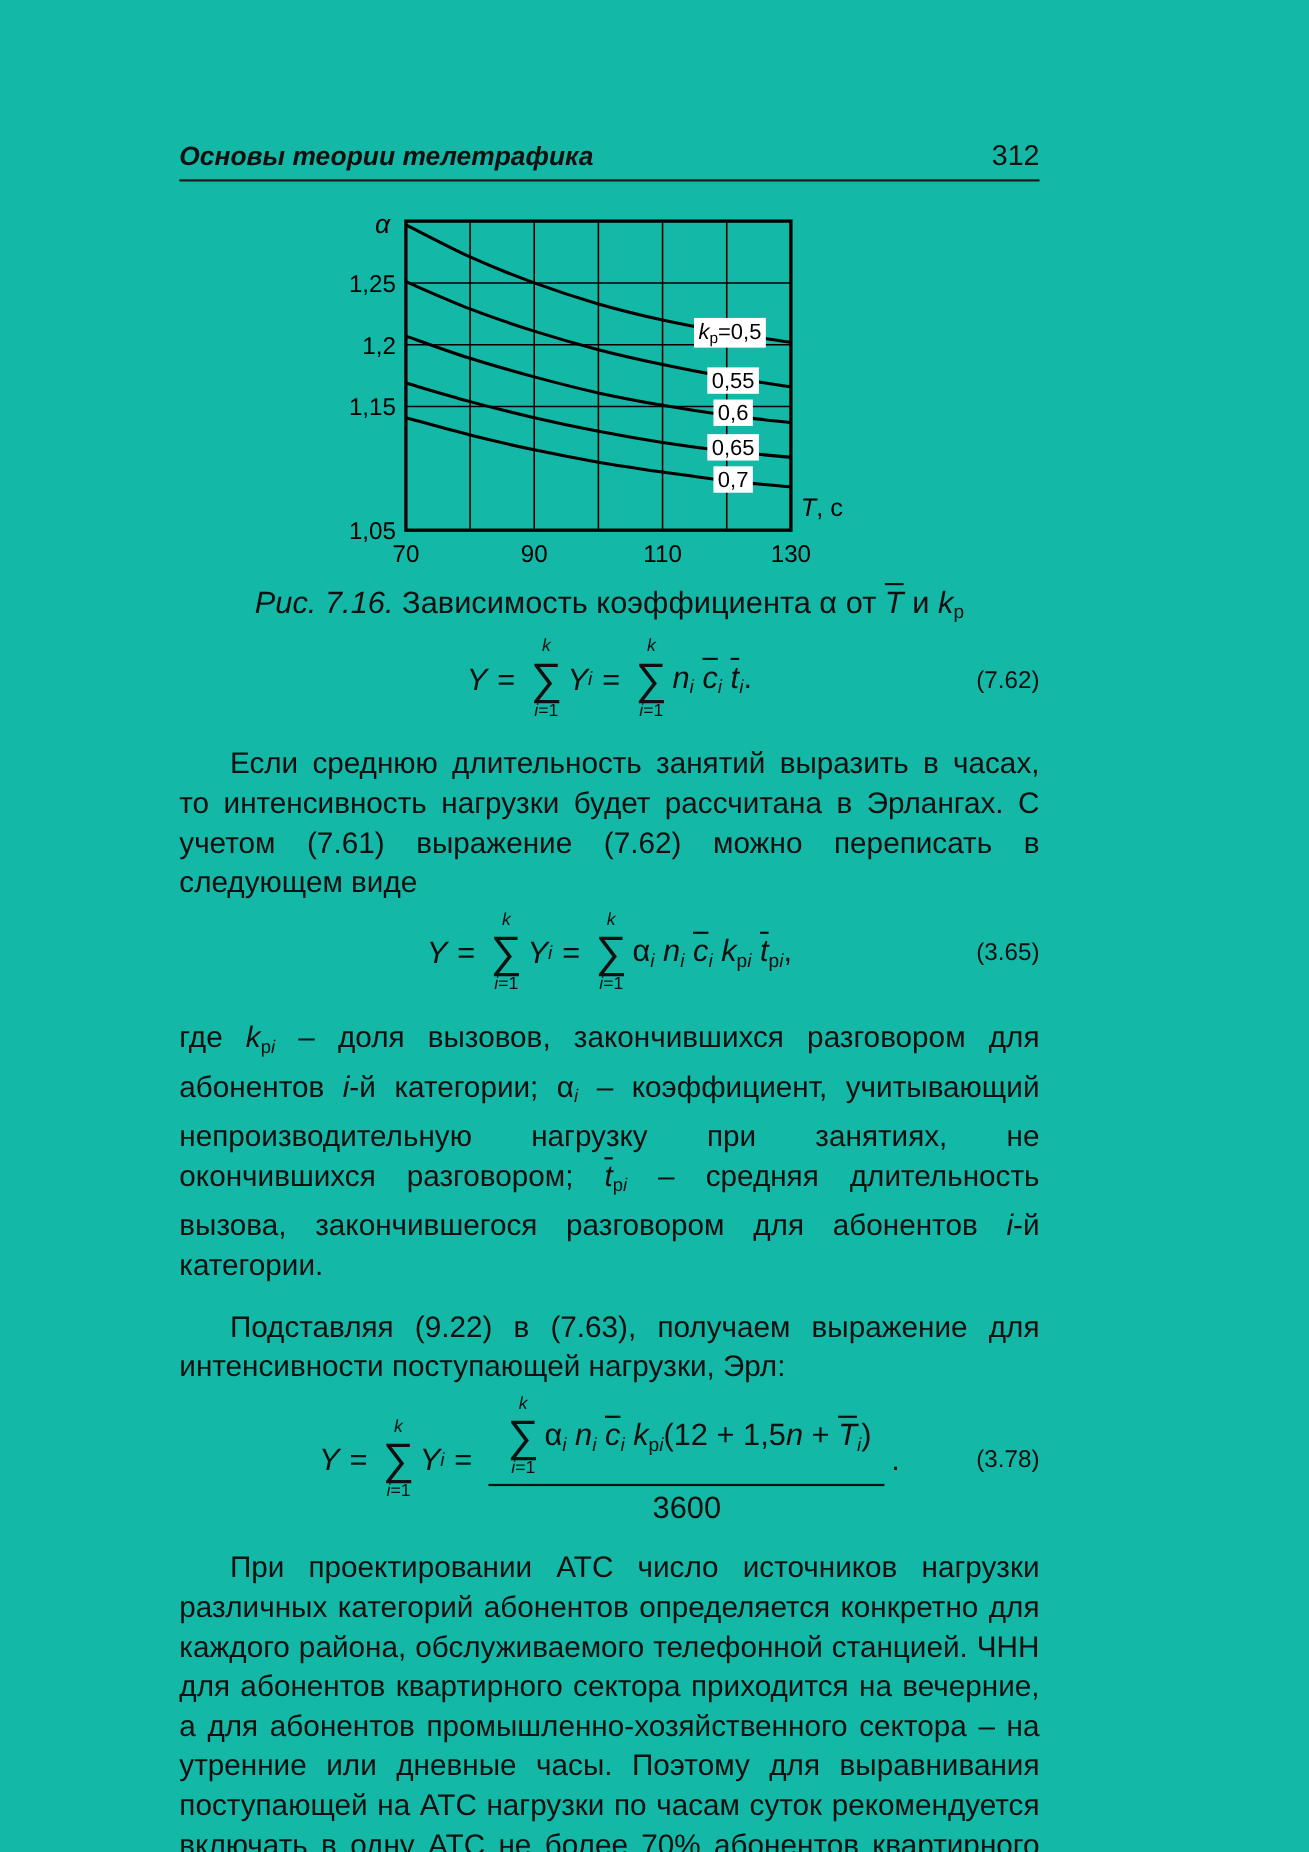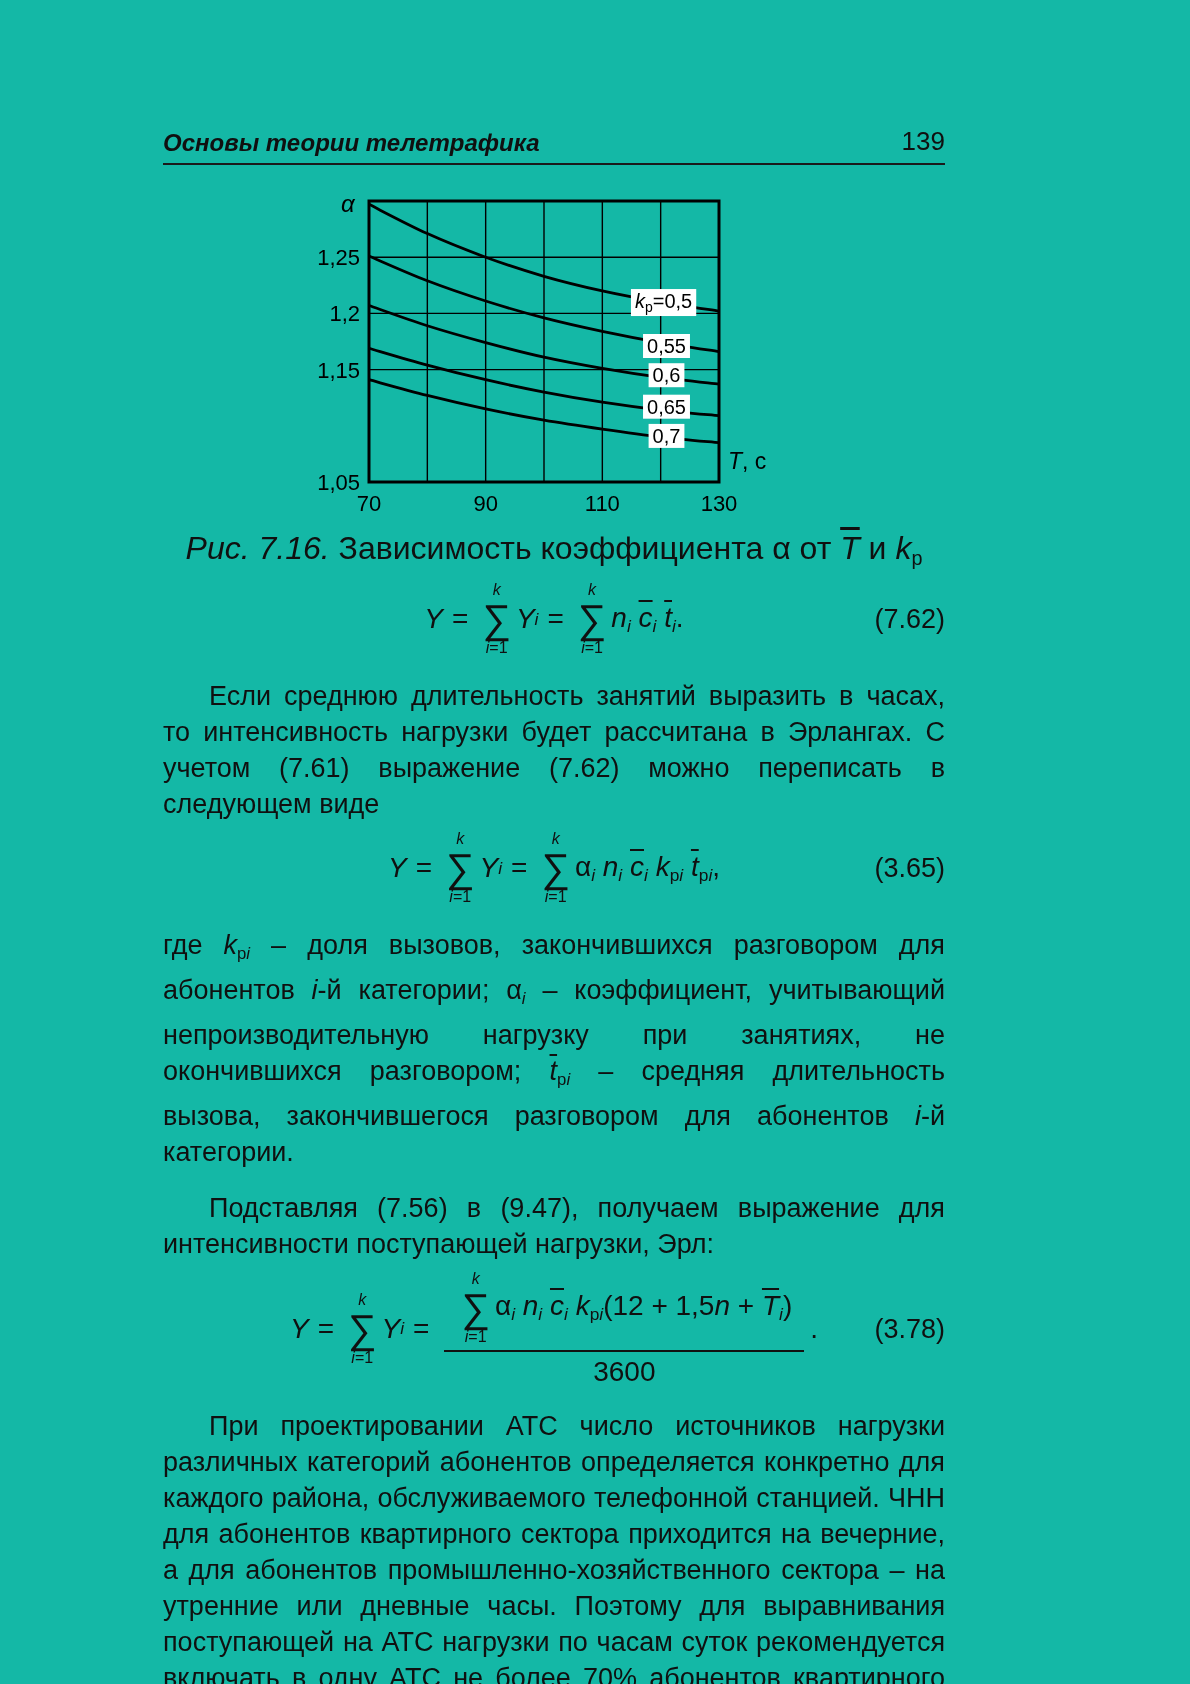--- a/index.html
+++ b/index.html
@@ -8,50 +8,50 @@
   .content{position:absolute;left:163px;top:126px;width:782px;}
 
   .header{display:flex;justify-content:space-between;align-items:flex-end;
           padding-bottom:6px;border-bottom:2px solid #1a1a1a;}
   .header-title{font-style:italic;font-weight:bold;font-size:24px;}
   .header-page{font-size:26px;}
 
   .figure{margin-top:28px;}
   #chart-svg{display:block;margin-left:144px;}
   #chart-svg text{font-family:"Liberation Sans",sans-serif;fill:#000;}
-  .caption{text-align:center;font-size:32px;line-height:30px;margin-top:8px;}
+  .caption{text-align:center;font-size:28px;line-height:30px;margin-top:8px;}
 
   .para{font-size:27px;line-height:36px;text-align:justify;text-indent:46px;margin:20px 0 0 0;}
   .noindent{text-indent:0;}
 
   .formula-row{position:relative;display:flex;justify-content:center;align-items:center;
                font-size:28px;margin:8px 0 4px 0;}
   .formula-body{display:flex;align-items:center;}
-  .formula-tag{position:absolute;right:0;top:50%;transform:translateY(-50%);font-size:27px;}
+  .formula-tag{position:absolute;right:0;top:50%;transform:translateY(-50%);font-size:22px;}
   .eq{margin:0 9px;}
   .sum{display:inline-flex;flex-direction:column;align-items:center;line-height:1;margin:0 5px;}
   .sum-top,.sum-bot{font-size:16px;line-height:1.15;}
   .sum-sigma{font-size:40px;line-height:1;}
   .frac{display:inline-flex;flex-direction:column;align-items:center;margin:0 6px;}
   .frac-num{display:inline-flex;align-items:center;border-bottom:2px solid #111;padding:0 12px 4px 12px;}
   .frac-den{padding-top:4px;}
 
   .it{font-style:italic;}
   .ov{text-decoration:overline;}
   .sb{font-size:0.62em;vertical-align:-0.3em;}
 </style>
 </head>
 <body>
 
 <div class="page">
   <div class="content">
 
     <div class="header">
       <span class="header-title">Основы теории телетрафика</span>
-      <span class="header-page">139</span>
+      <span class="header-page">312</span>
     </div>
 
     <div class="figure">
       <svg id="chart-svg" width="470" height="332" viewBox="0 0 470 332">
           <line x1="120.33333333333333" y1="8" x2="120.33333333333333" y2="289" stroke="#000" stroke-width="1.4"></line>
           <line x1="178.66666666666666" y1="8" x2="178.66666666666666" y2="289" stroke="#000" stroke-width="1.4"></line>
           <line x1="237" y1="8" x2="237" y2="289" stroke="#000" stroke-width="1.4"></line>
           <line x1="295.3333333333333" y1="8" x2="295.3333333333333" y2="289" stroke="#000" stroke-width="1.4"></line>
           <line x1="353.6666666666667" y1="8" x2="353.6666666666667" y2="289" stroke="#000" stroke-width="1.4"></line>
           <line x1="62" y1="64.20000000000005" x2="412" y2="64.20000000000005" stroke="#000" stroke-width="1.4"></line>
@@ -140,21 +140,21 @@
           <span class="sum-sigma">∑</span>
           <span class="sum-bot"><span class="it">i</span><span>=1</span></span>
         </span>
         <span><span>α</span><span class="sb it">i</span><span> </span><span class="it">n</span><span class="sb it">i</span><span> </span><span class="ov it">c</span><span class="sb it">i</span><span> </span><span class="it">k</span><span class="sb">р</span><span class="sb it">i</span><span> </span><span class="ov it">t</span><span class="sb">р</span><span class="sb it">i</span><span>,</span></span>
       </div>
       <div class="formula-tag">(3.65)</div>
     </div>
 
     <p class="para noindent"><span>где </span><span class="it">k</span><span class="sb">р</span><span class="sb it">i</span><span> – доля вызовов, закончившихся разговором для абонентов </span><span class="it">i</span><span>-й категории; </span><span>α</span><span class="sb it">i</span><span> – коэффициент, учитывающий непроизводительную нагрузку при занятиях, не окончившихся разговором; </span><span class="ov it">t</span><span class="sb">р</span><span class="sb it">i</span><span> – средняя длительность вызова, закончившегося разговором для абонентов </span><span class="it">i</span><span>-й категории.</span></p>
 
-    <p class="para"><span>Подставляя (7.56) в (9.47), получаем выражение для интенсивности поступающей нагрузки, Эрл:</span></p>
+    <p class="para"><span>Подставляя (9.22) в (7.63), получаем выражение для интенсивности поступающей нагрузки, Эрл:</span></p>
 
     <div class="formula-row">
       <div class="formula-body">
         <span class="it">Y</span>
         <span class="eq">=</span>
         <span class="sum">
           <span class="sum-top"><span class="it">k</span></span>
           <span class="sum-sigma">∑</span>
           <span class="sum-bot"><span class="it">i</span><span>=1</span></span>
         </span>

